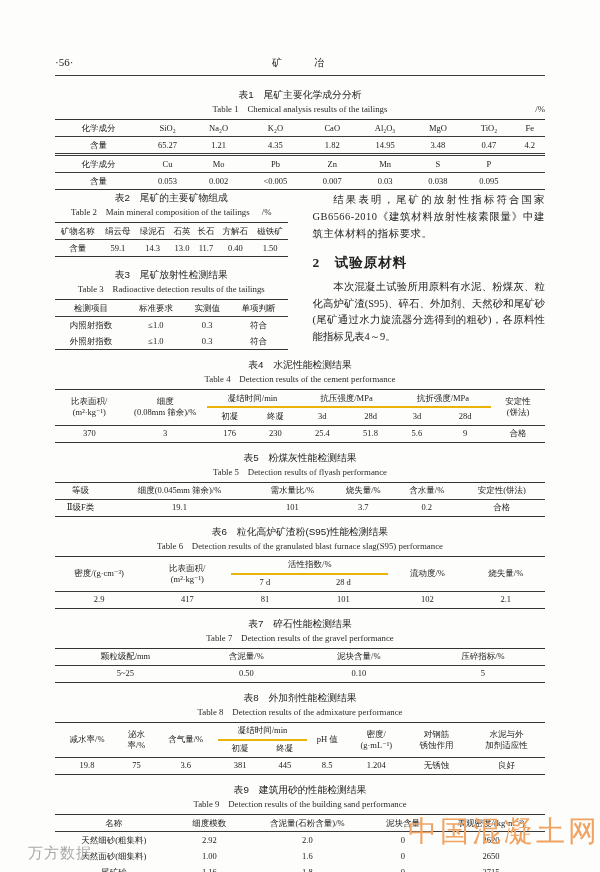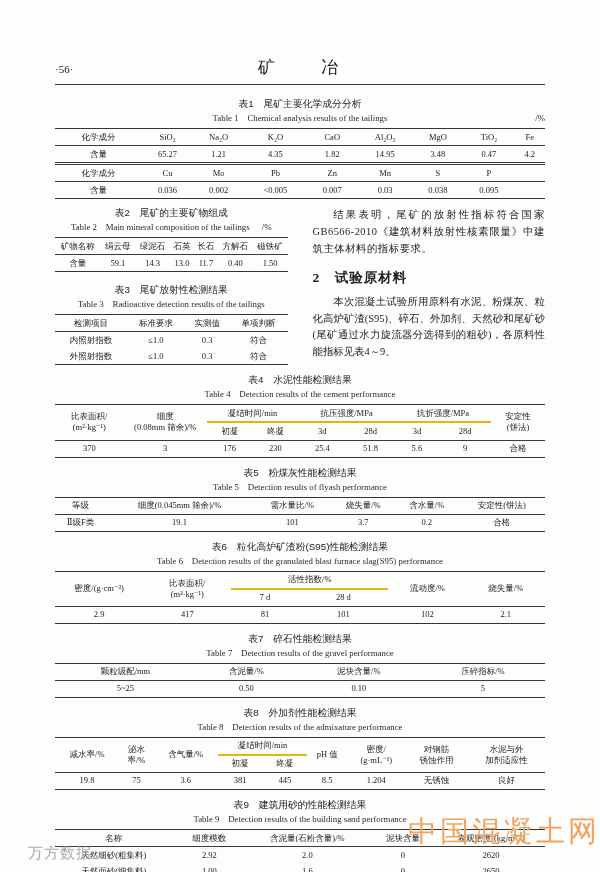--- a/index.html
+++ b/index.html
@@ -6,41 +6,41 @@
   .page{
     width:600px;height:872px;background:#fdfdfb;position:relative;
     box-sizing:border-box;padding:56px 55px 0 55px;
     font-family:"Liberation Serif","DejaVu Serif",serif;color:#222;
     margin:0 auto;overflow:hidden;
   }
   
   .pg-header{display:flex;align-items:baseline;font-size:11px;
     border-bottom:1.6px solid #3a3a3a;padding-bottom:5px;}
   .pg-header .pno{width:60px;text-align:left;}
-  .pg-header .jt{flex:1;text-align:center;font-size:17px;letter-spacing:4px;}
+  .pg-header .jt{flex:1;text-align:center;font-size:10px;letter-spacing:4px;}
   .pg-header .sp{width:60px;}
   
   .tt{text-align:center;}
   .tt .cn{display:block;font-family:"Liberation Sans","DejaVu Sans",sans-serif;
     font-weight:normal;font-size:9.8px;margin-bottom:2px;color:#1c1c1c;}
   .tt .en{display:block;font-size:8.8px;position:relative;margin-bottom:3px;color:#2a2a2a;}
   .tt .unit-r{position:absolute;right:0;top:0;}
   .tt .unit-in{margin-left:10px;}
   
   table.tbl{width:100%;border-collapse:collapse;font-size:8.5px;
     border-top:1.5px solid #333;border-bottom:1.5px solid #333;table-layout:auto;}
   table.tbl td{text-align:center;padding:2.5px 1px;line-height:1.3;vertical-align:middle;color:#222;}
   td.bb{border-bottom:1px solid #3a3a3a;}
   td.bd{border-bottom:3px double #3a3a3a;}
   td.grp{border-bottom:2px solid #eab308;}
   .l2{display:block;}
   
   .blk{margin-top:9px;}
   .blk-first{margin-top:13px;}
-  .twocol{display:flex;gap:25px;margin-top:6px;}
+  .twocol{display:flex;gap:25px;margin-top:0;}
   .col{flex:1;min-width:0;}
   .col-left .blk{margin-top:8px;}
   
   .para{font-size:10.4px;line-height:1.62;text-align:justify;text-indent:2em;margin:0;}
   .para.first{margin-top:2px;letter-spacing:0.5px;}
   .h2{font-size:13.5px;font-weight:600;margin:11px 0 7px 0;letter-spacing:1px;}
   
   .watermark{position:absolute;left:0;right:0;top:812px;text-align:right;
     font-family:"Liberation Sans","DejaVu Sans",sans-serif;font-size:29px;
     letter-spacing:3px;font-weight:500;}
@@ -95,21 +95,21 @@
         <td class="bb">Mo</td>
         <td class="bb">Pb</td>
         <td class="bb">Zn</td>
         <td class="bb">Mn</td>
         <td class="bb">S</td>
         <td class="bb">P</td>
         <td class="bb"></td>
       </tr>
       <tr>
         <td>含量</td>
-        <td>0.036</td>
+        <td>0.053</td>
         <td>0.002</td>
         <td>&lt;0.005</td>
         <td>0.007</td>
         <td>0.03</td>
         <td>0.038</td>
         <td>0.095</td>
         <td></td>
       </tr>
     </tbody>
       </table>

